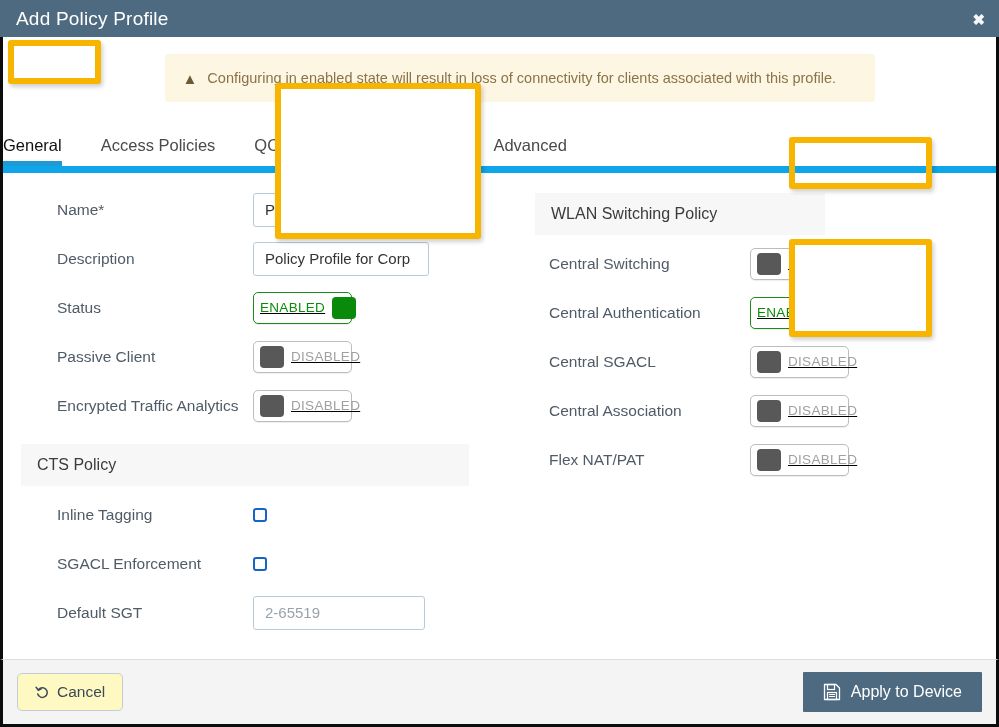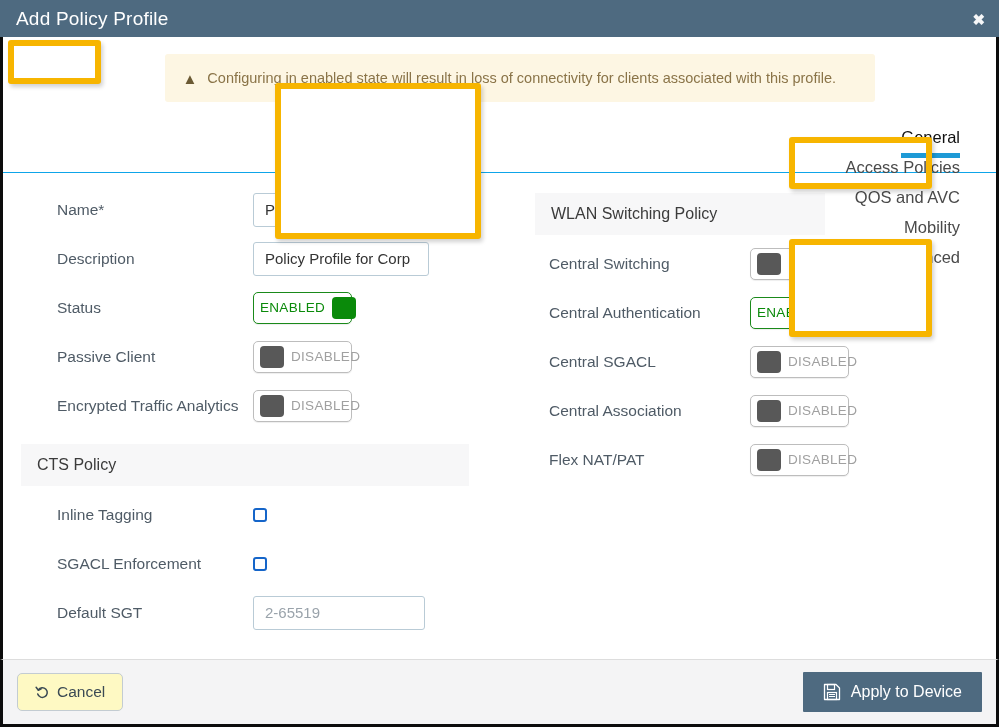--- a/index.html
+++ b/index.html
@@ -83,24 +83,23 @@
   .warn-text {
     color: #8a7448;
     font-size: 14.5px;
   }
 
   
   .tabs {
     margin-top: 26px;
     display: flex;
     align-items: flex-end;
-    border-bottom: 1px solid #0ea5e9;
+    border-bottom: 7px solid #0ea5e9;
     position: relative;
     height: 45px;
-    flex-direction: column;
   }
   .tab {
     font-size: 16.5px;
     color: #4a4a4a;
     padding: 0 20px 11px 3px;
     margin-right: 16px;
     cursor: pointer;
     position: relative;
     white-space: nowrap;
   }
@@ -174,20 +173,21 @@
     border-radius: 5px;
     border: 1px solid #bdbdbd;
     background: #ffffff;
     display: flex;
     align-items: center;
     cursor: pointer;
     box-shadow: 0 1px 1px rgba(0,0,0,.07);
     padding: 0 6px;
     gap: 7px;
     user-select: none;
+    text-decoration: underline;
   }
   .toggle .knob {
     width: 24px; height: 22px;
     border-radius: 4px;
     background: #585858;
     flex: 0 0 auto;
   }
   .toggle .tlabel {
     font-size: 13.5px;
     color: #a0a0a0;

